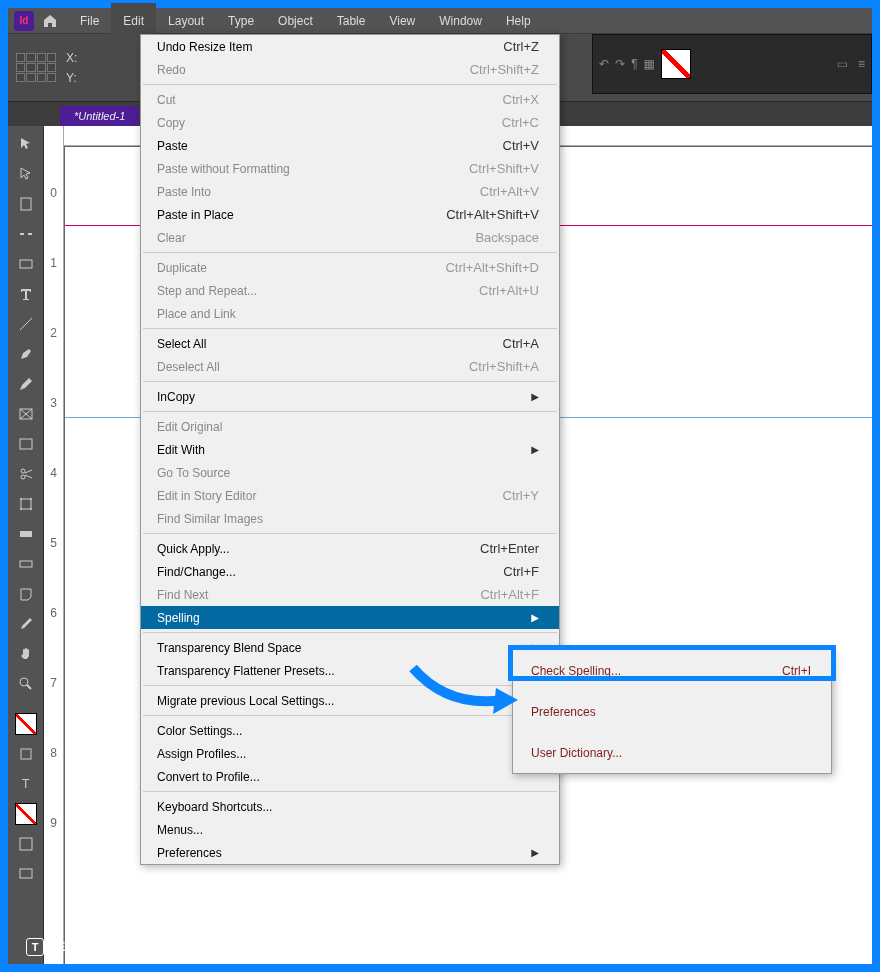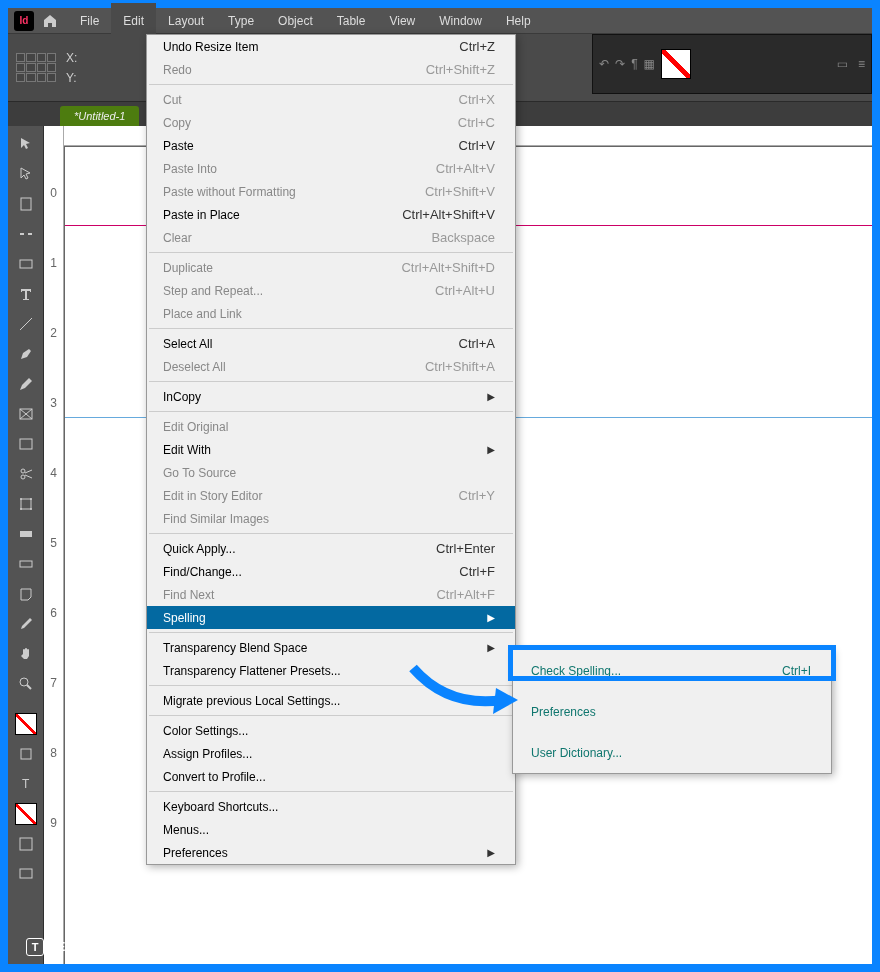--- a/index.html
+++ b/index.html
@@ -1,30 +1,30 @@
 <!DOCTYPE html>
 <html><head>
 <meta charset="utf-8">
 <style>
 *{margin:0;padding:0;box-sizing:border-box;font-family:"Segoe UI",Tahoma,sans-serif;font-size:12px;-webkit-font-smoothing:antialiased}
 body{background:#0a84ff;width:880px;height:972px;overflow:hidden;position:relative}
 .app{position:absolute;top:8px;left:8px;right:8px;bottom:8px;background:#535353;display:flex;flex-direction:column}
 .menubar{height:26px;background:#535353;display:flex;align-items:center;padding:0 6px;gap:0;border-bottom:1px solid #3a3a3a}
-.id-logo{width:20px;height:20px;background:#000000;border-radius:3px;display:flex;align-items:center;justify-content:center;color:#ff3366;font-weight:700;font-size:10px;margin-right:8px}
+.id-logo{width:20px;height:20px;background:#4c1d95;border-radius:3px;display:flex;align-items:center;justify-content:center;color:#ff3366;font-weight:700;font-size:10px;margin-right:8px}
 .home-icon{width:16px;height:16px;margin-right:10px;display:flex;align-items:center;justify-content:center}
 .home-icon svg{fill:#ccc}
 .menu-item{padding:18px 12px;height:26px;display:flex;align-items:center;color:#ddd;cursor:default}
 .menu-item.active{background:#4a4a4a}
 .controlbar{height:68px;background:#4a4a4a;border-bottom:1px solid #2a2a2a;display:flex;align-items:center;padding-left:8px}
 .grid-widget{width:40px;height:30px;display:grid;grid-template-columns:repeat(4,1fr);grid-template-rows:repeat(3,1fr);gap:1px;margin-right:10px}
 .grid-widget div{background:#444;border:1px solid #777}
 .xy{display:flex;flex-direction:column;gap:6px;color:#ccc;font-size:11px}
 .xy-row{display:flex;align-items:center;gap:4px}
 .tabbar{height:24px;background:#3d3d3d;display:flex;align-items:flex-end;padding-left:52px}
-.doc-tab{background:#4d7c0f;padding:4px 14px;color:#eee;font-style:italic;font-size:11px;border-top-left-radius:3px;border-top-right-radius:3px}
+.doc-tab{background:#4c1d95;padding:4px 14px;color:#eee;font-style:italic;font-size:11px;border-top-left-radius:3px;border-top-right-radius:3px}
 .workspace{flex:1;display:flex;background:#4a4a4a}
 .toolbar{width:36px;background:#535353;border-right:1px solid #2e2e2e;display:flex;flex-direction:column;padding-top:4px;gap:2px}
 .tool{height:28px;display:flex;align-items:center;justify-content:center;color:#ccc;cursor:default}
 .tool svg{fill:#ccc;width:16px;height:16px}
 .tool.fillswatch{padding:2px}
 .swatch{width:22px;height:22px;background:#fff;position:relative;border:1px solid #000}
 .swatch::after{content:"";position:absolute;top:0;left:0;right:0;bottom:0;background:linear-gradient(45deg,transparent 45%,red 45%,red 55%,transparent 55%)}
 .ruler-v{width:20px;background:#fff;border-right:1px solid #aaa;position:relative;color:#666;font-size:9px}
 .ruler-v .tick{position:absolute;left:0;right:0;text-align:center}
 .canvas-area{flex:1;background:#4a4a4a;position:relative;overflow:hidden}
@@ -32,33 +32,33 @@
 .page{position:absolute;top:20px;left:0;width:1200px;height:900px;background:#fff;border:1px solid #666}
 .page::before{content:"";position:absolute;top:78px;left:0;right:-300px;height:1px;background:#c06}
 .page::after{content:"";position:absolute;top:270px;left:0;right:-300px;height:1px;background:#6ad}
 .page-text{position:absolute;top:285px;left:250px;font-family:"Times New Roman",serif;font-size:44px;color:#000;line-height:1.3}
 .right-panel{position:absolute;top:34px;right:8px;width:280px;height:60px;background:#2a2a2a;border:1px solid #111;display:flex;align-items:center;padding:0 6px;gap:6px}
 .rp-swatch{width:30px;height:30px;background:#fff;position:relative;border:1px solid #000}
 .rp-swatch::after{content:"";position:absolute;inset:0;background:linear-gradient(45deg,transparent 44%,red 44%,red 56%,transparent 56%)}
 .rp-icons{display:flex;gap:10px;color:#888;font-size:16px;margin-left:auto}
 
 
-.dropdown{position:absolute;top:34px;left:146px;width:370px;background:#f0f0f0;border:1px solid #999;box-shadow:2px 2px 8px rgba(0,0,0,0.3);z-index:100}
+.dropdown{position:absolute;top:34px;left:140px;width:420px;background:#f0f0f0;border:1px solid #999;box-shadow:2px 2px 8px rgba(0,0,0,0.3);z-index:100}
 .dd-item{height:23px;display:flex;align-items:center;padding:0 20px 0 16px;color:#000;cursor:default;position:relative}
 .dd-item.disabled{color:#888}
 .dd-item .shortcut{margin-left:auto;color:#333;font-size:13px}
 .dd-item.disabled .shortcut{color:#999}
 .dd-item .arrow{margin-left:auto;color:#333;font-size:10px}
 .dd-sep{height:1px;background:#ccc;margin:3px 2px}
 .dd-item.highlight{background:#0369a1;color:#fff}
 .dd-item.highlight .arrow{color:#fff}
 
 
 .submenu{position:absolute;top:649px;left:512px;width:320px;background:#f0f0f0;border:1px solid #999;box-shadow:2px 2px 8px rgba(0,0,0,0.3);z-index:110}
-.sm-item{height:41px;display:flex;align-items:center;padding:0 20px 0 18px;color:#0f766e}
+.sm-item{height:41px;display:flex;align-items:center;padding:0 20px 0 18px;color:#7f1d1d}
 .sm-item .shortcut{margin-left:auto}
 .sm-highlight{border:5px solid #0a84ff;position:absolute;top:-5px;left:-5px;right:-5px;height:36px;pointer-events:none}
 
 
 .curved-arrow{position:absolute;top:660px;left:408px;z-index:120;pointer-events:none}
 
 
 .watermark{position:absolute;bottom:16px;left:26px;color:#fff;font-weight:700;font-size:15px;display:flex;align-items:center;gap:6px;z-index:200}
 .watermark .logo{width:18px;height:18px;border:1.5px solid #fff;border-radius:3px;display:flex;align-items:center;justify-content:center;font-size:11px}
 </style>
@@ -301,26 +301,26 @@
     </div>
     <div class="dd-item disabled">
       <span>Copy</span>
       <span class="shortcut">Ctrl+C</span>
     </div>
     <div class="dd-item">
       <span>Paste</span>
       <span class="shortcut">Ctrl+V</span>
     </div>
     <div class="dd-item disabled">
+      <span>Paste without Formatting</span>
+      <span class="shortcut">Ctrl+Shift+V</span>
+    </div>
+    <div class="dd-item disabled">
       <span>Paste Into</span>
       <span class="shortcut">Ctrl+Alt+V</span>
-    </div>
-    <div class="dd-item disabled">
-      <span>Paste without Formatting</span>
-      <span class="shortcut">Ctrl+Shift+V</span>
     </div>
     <div class="dd-item">
       <span>Paste in Place</span>
       <span class="shortcut">Ctrl+Alt+Shift+V</span>
     </div>
     <div class="dd-item disabled">
       <span>Clear</span>
       <span class="shortcut">Backspace</span>
     </div>
     <div class="dd-sep"></div>

